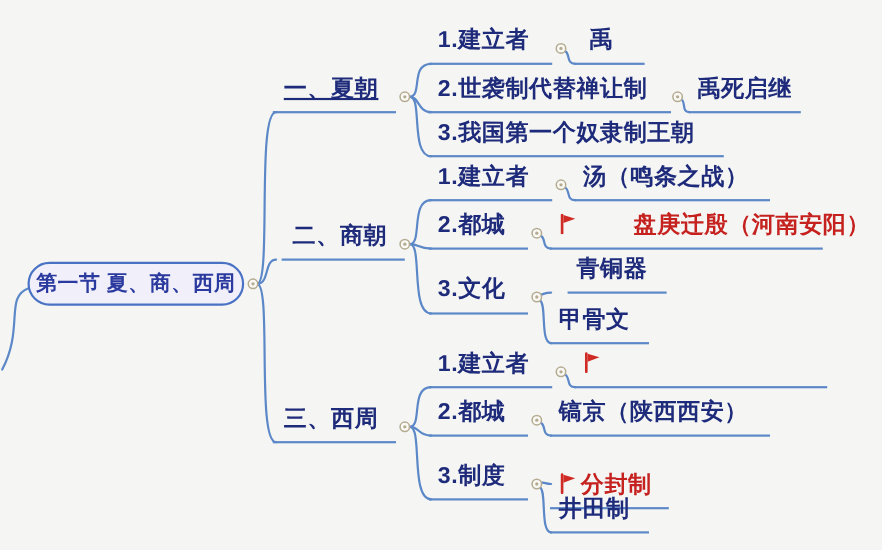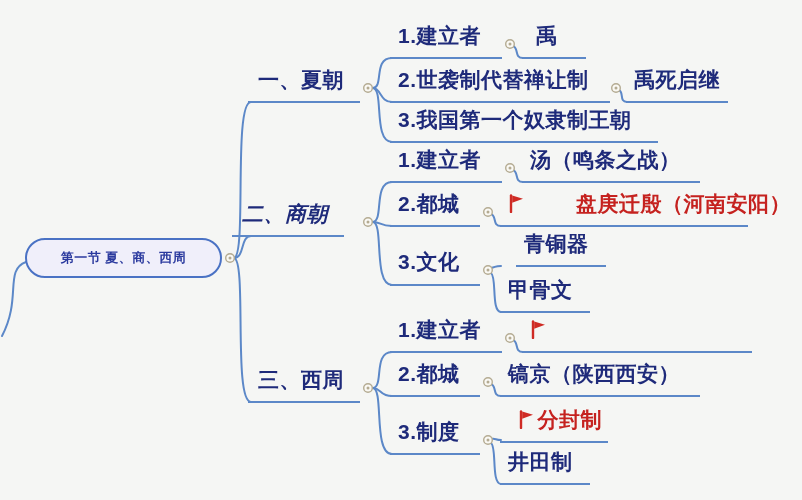--- a/index.html
+++ b/index.html
@@ -14,21 +14,21 @@
     display:flex;align-items:center;white-space:nowrap;
     padding:0 6px 14px 8px;
     font-size:21px;font-weight:700;color:#1e2a7a;letter-spacing:0.5px;
   }
   .node.red .txt{color:#c5221f;}
   .node .flag{display:inline-flex;align-items:flex-end;margin-right:4px;}
   .root{
     position:absolute;z-index:2;box-sizing:border-box;
     border:2px solid #4a72c4;border-radius:20px;background:#f0effa;
     display:flex;align-items:center;justify-content:center;
-    font-size:13px;font-weight:700;color:#2b3a9e;letter-spacing:0.5px;
+    font-size:19px;font-weight:700;color:#2b3a9e;letter-spacing:0.5px;
   }
   .branch{padding-left:10px;}
 </style>
 </head>
 <body>
 
 <div class="canvas">
 
   <svg class="links" width="802" height="500" viewBox="0 0 802 500">
     <g stroke="#5c88c8" stroke-width="2" fill="none" stroke-linecap="round">
@@ -111,40 +111,40 @@
           <circle cx="488" cy="440" r="4.3" fill="#faf9f4" stroke="#b4ab92" stroke-width="1.4"></circle>
           <circle cx="488" cy="440" r="1.5" fill="#b4ab92"></circle>
         </g>
     </g>
   </svg>
 
   <div class="root" style="left:25px;top:238px;width:197px;height:40px;">
     <span>第一节 夏、商、西周</span>
   </div>
 
-  <div class="node branch" style="left:248px;top:72px;width:112px;">
+  <div class="node branch" style="left:248px;top:72px;width:112px;text-decoration:underline;">
     <span class="txt">一、夏朝</span>
   </div>
   <div class="node" style="left:390px;top:28px;width:112px;">
     <span class="txt">1.建立者</span>
   </div>
   <div class="node" style="left:522px;top:28px;width:64px;padding-left:14px;">
     <span class="txt">禹</span>
   </div>
   <div class="node" style="left:390px;top:72px;width:220px;">
     <span class="txt">2.世袭制代替禅让制</span>
   </div>
   <div class="node" style="left:626px;top:72px;width:102px;">
     <span class="txt">禹死启继</span>
   </div>
   <div class="node" style="left:390px;top:112px;width:268px;">
     <span class="txt">3.我国第一个奴隶制王朝</span>
   </div>
 
-  <div class="node branch" style="left:232px;top:206px;width:112px;font-style:italic;">
+  <div class="node branch" style="left:256px;top:206px;width:112px;">
     <span class="txt">二、商朝</span>
   </div>
   <div class="node" style="left:390px;top:152px;width:112px;">
     <span class="txt">1.建立者</span>
   </div>
   <div class="node" style="left:522px;top:152px;width:178px;">
     <span class="txt">汤（鸣条之战）</span>
   </div>
   <div class="node" style="left:390px;top:196px;width:90px;">
     <span class="txt">2.都城</span>
@@ -184,21 +184,21 @@
   </div>
   <div class="node" style="left:390px;top:366px;width:90px;">
     <span class="txt">2.都城</span>
   </div>
   <div class="node" style="left:500px;top:366px;width:200px;font-family:Liberation Serif, serif;">
     <span class="txt">镐京（陕西西安）</span>
   </div>
   <div class="node" style="left:390px;top:424px;width:90px;">
     <span class="txt">3.制度</span>
   </div>
-  <div class="node red" style="left:500px;top:412px;width:108px;justify-content:flex-end;">
+  <div class="node red" style="left:500px;top:432px;width:108px;">
     <span class="flag">
         <svg width="16" height="19" viewBox="0 0 16 19">
           <path d="M3 1.5 V18" stroke="#cf2b24" stroke-width="2.4" stroke-linecap="round"></path>
           <path d="M4.2 1.5 L15 4.8 L4.2 8.8 Z" fill="#cf2b24"></path>
         </svg>
       </span>
     <span class="txt">分封制</span>
   </div>
   <div class="node" style="left:500px;top:454px;width:90px;">
     <span class="txt">井田制</span>

